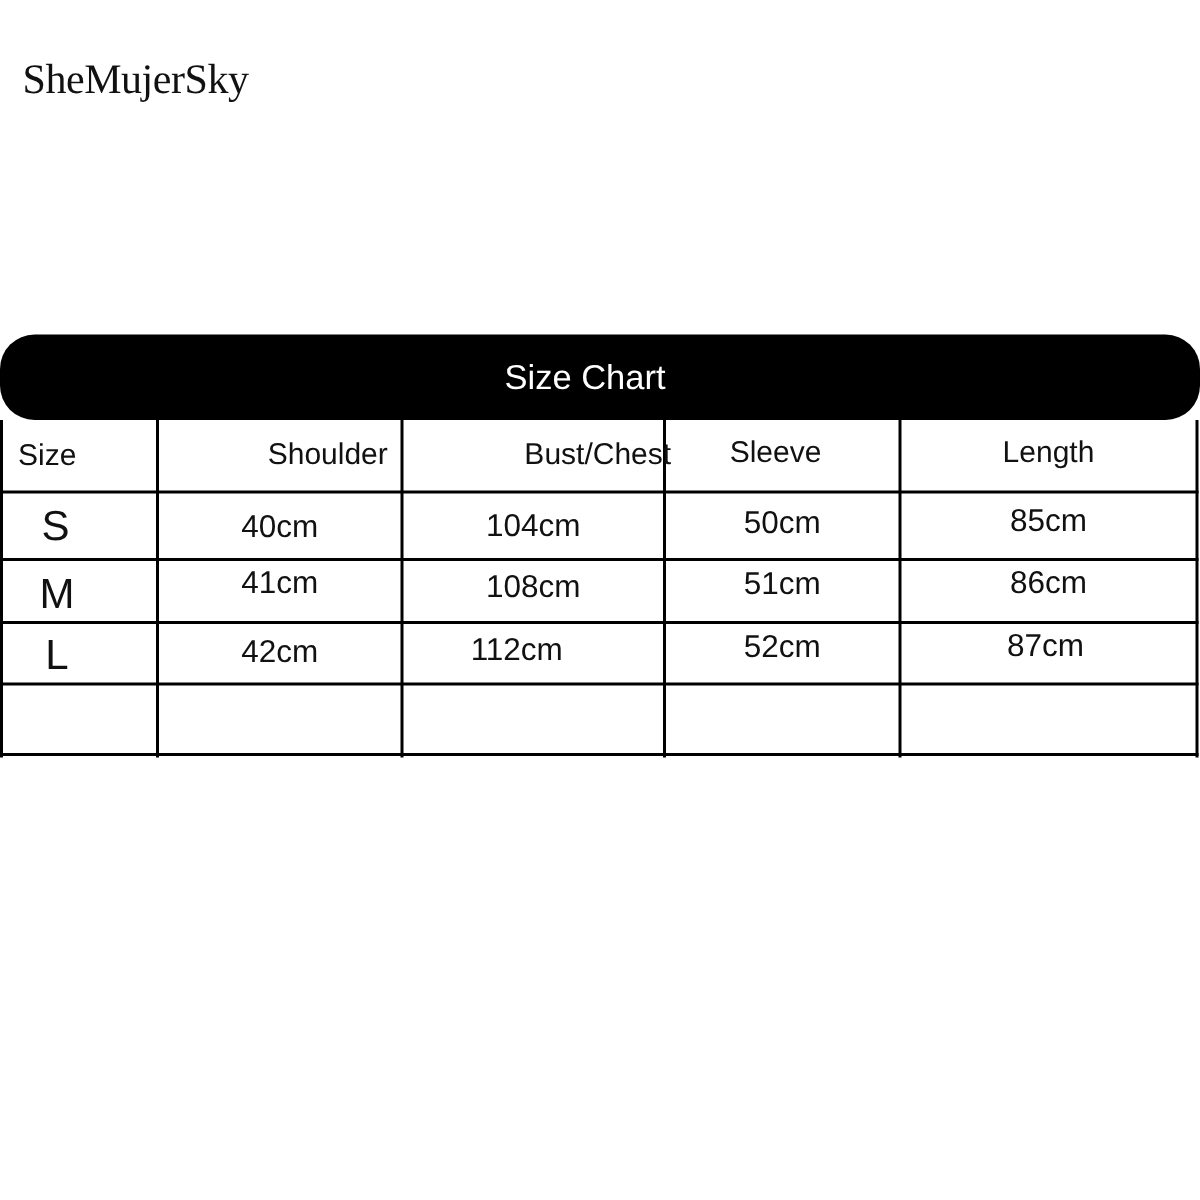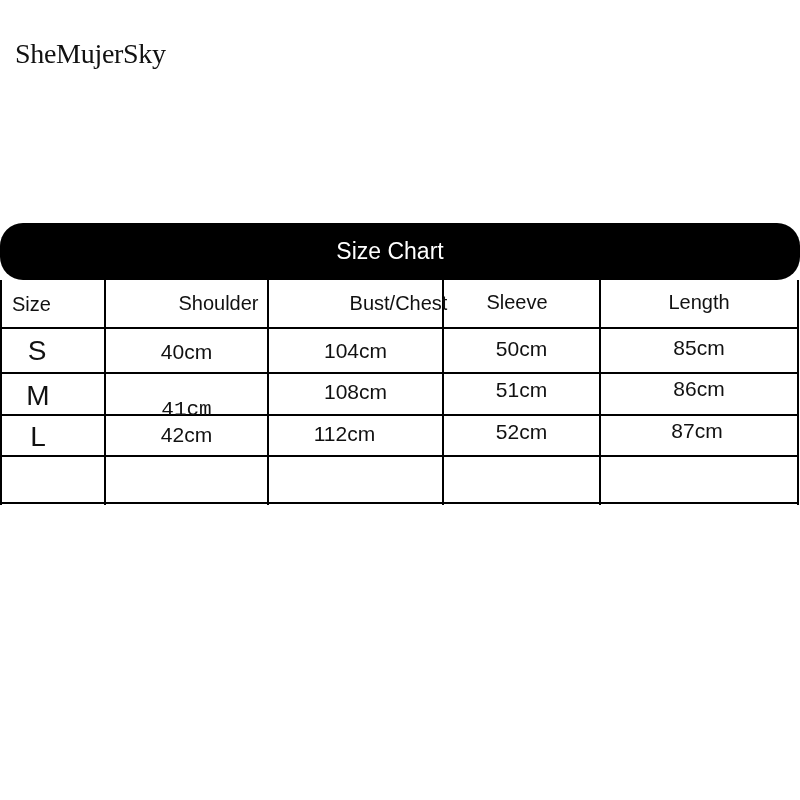--- a/index.html
+++ b/index.html
@@ -58,21 +58,21 @@
 <div class="cell hdr" style="left:444px;top:279px;width:146px;height:46px;">Sleeve</div>
 <div class="cell hdr" style="left:601px;top:279px;width:196px;height:46px;">Length</div>
 
 <div class="cell sz" style="left:2px;top:329px;width:70px;height:43px;">S</div>
 <div class="cell val" style="left:106px;top:330px;width:161px;height:43px;">40cm</div>
 <div class="cell val" style="left:269px;top:329px;width:173px;height:43px;">104cm</div>
 <div class="cell val" style="left:444px;top:327px;width:155px;height:43px;">50cm</div>
 <div class="cell val" style="left:601px;top:326px;width:196px;height:43px;">85cm</div>
 
 <div class="cell sz" style="left:2px;top:375px;width:72px;height:42px;">M</div>
-<div class="cell val" style="left:106px;top:392px;width:161px;height:34px;font-family:Liberation Mono, monospace;">41cm</div>
+<div class="cell val" style="left:106px;top:372px;width:161px;height:34px;">41cm</div>
 <div class="cell val" style="left:269px;top:371px;width:173px;height:42px;">108cm</div>
 <div class="cell val" style="left:444px;top:369px;width:155px;height:42px;">51cm</div>
 <div class="cell val" style="left:601px;top:368px;width:196px;height:42px;">86cm</div>
 
 <div class="cell sz" style="left:2px;top:416px;width:72px;height:41px;">L</div>
 <div class="cell val" style="left:106px;top:414px;width:161px;height:41px;">42cm</div>
 <div class="cell val" style="left:269px;top:413px;width:151px;height:41px;">112cm</div>
 <div class="cell val" style="left:444px;top:411px;width:155px;height:41px;">52cm</div>
 <div class="cell val" style="left:601px;top:410px;width:192px;height:41px;">87cm</div>
 

